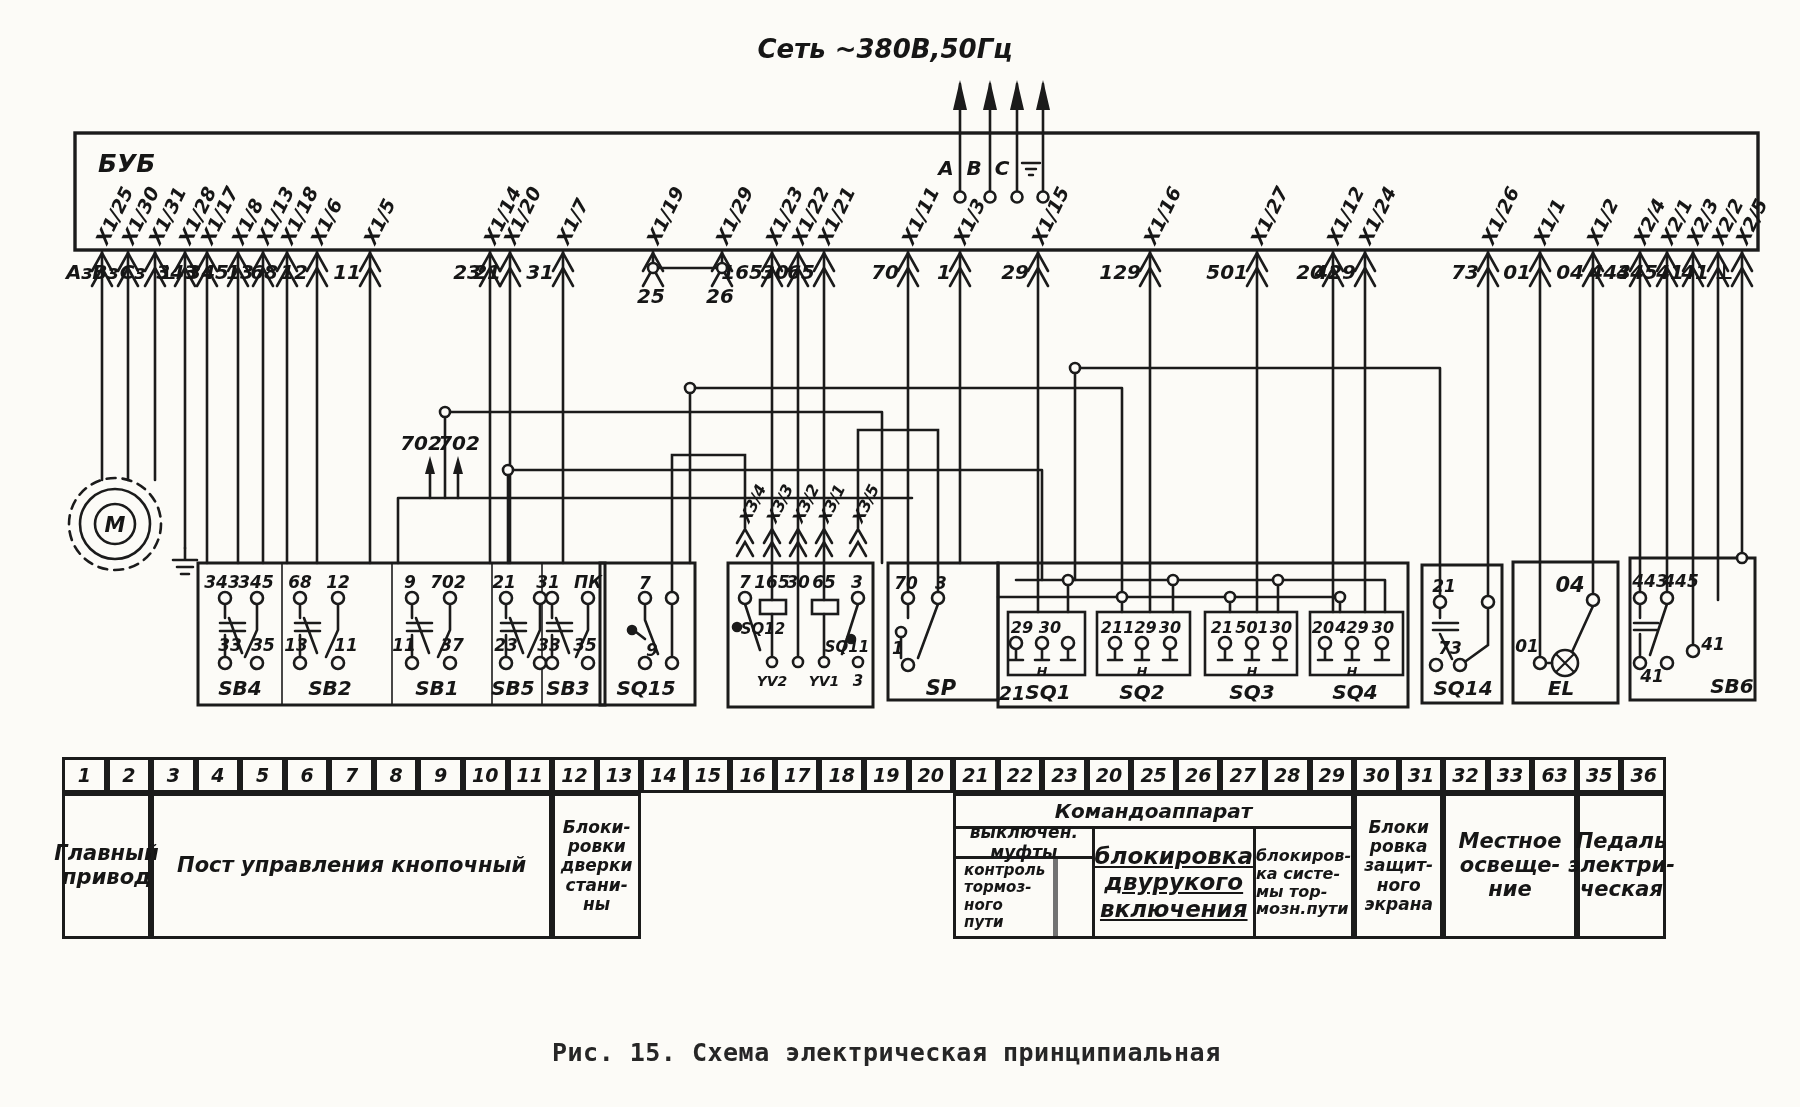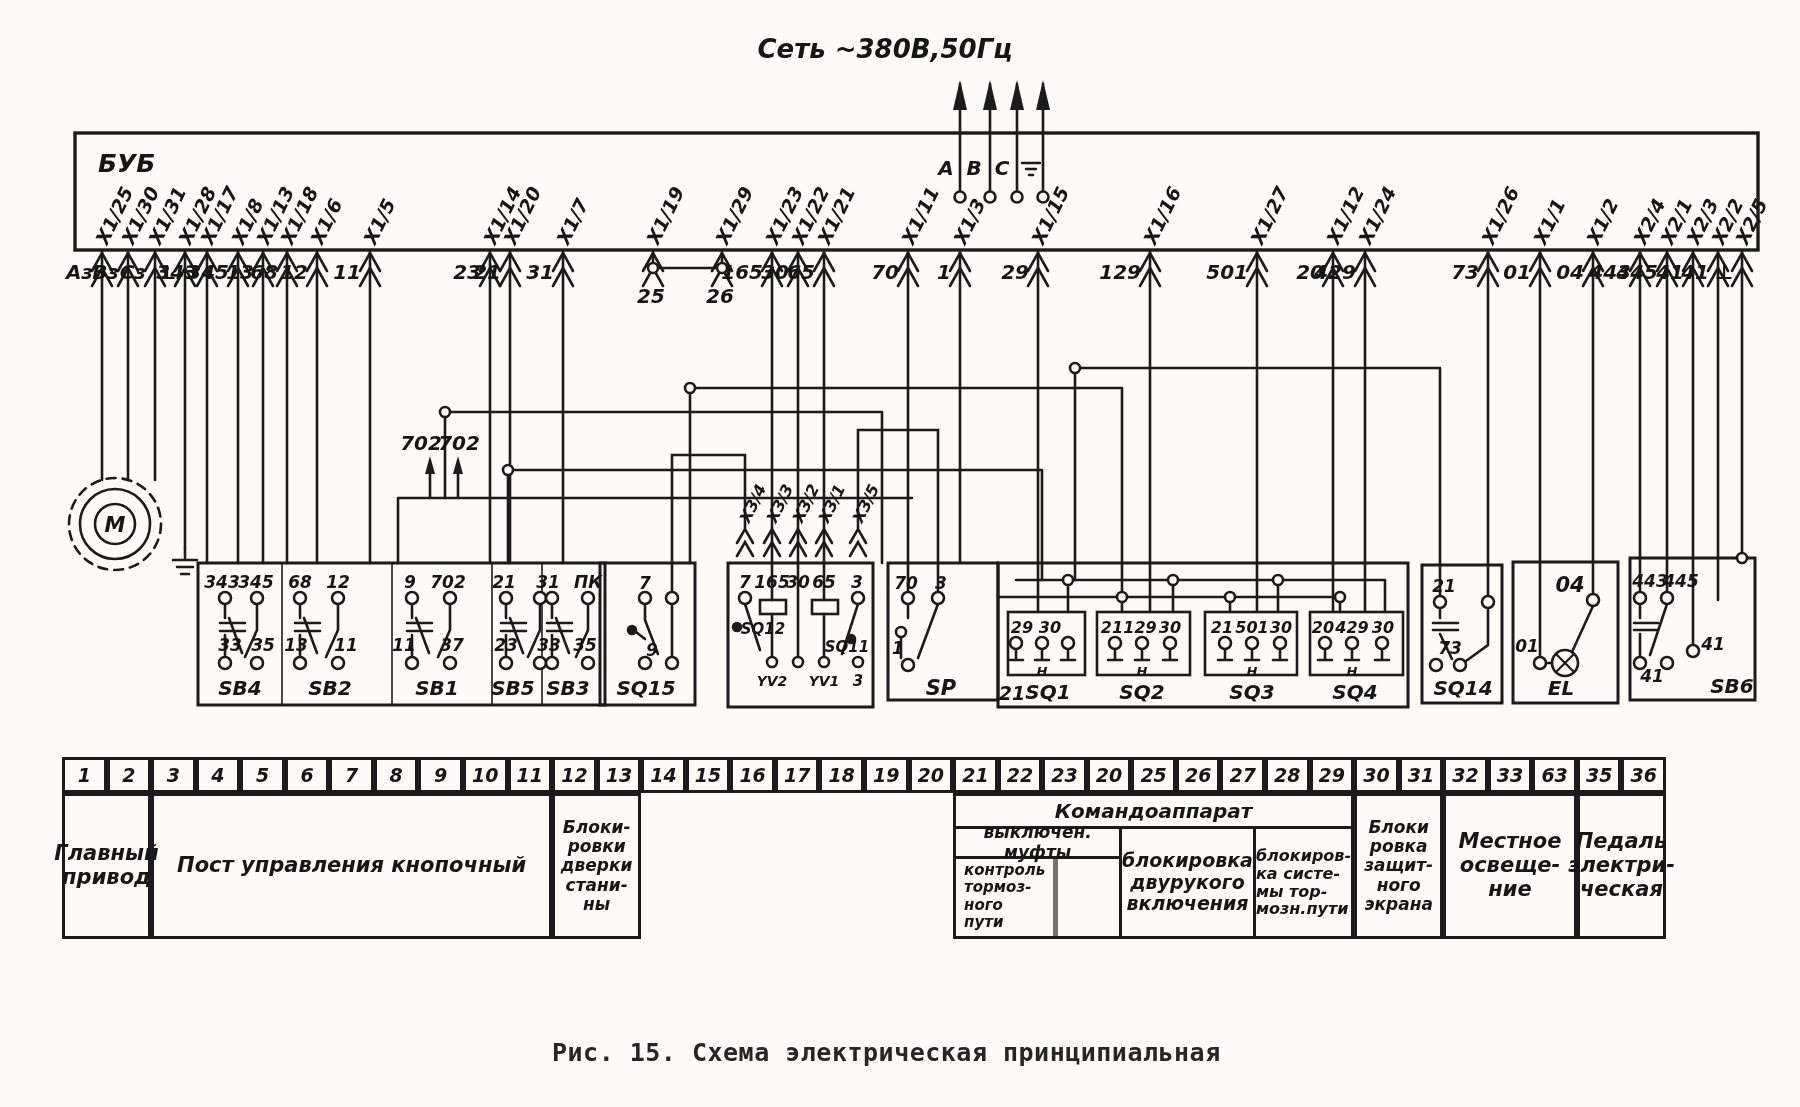--- a/index.html
+++ b/index.html
@@ -16,21 +16,21 @@
        text-align:center;white-space:pre-line;font-size:17px;line-height:1.14;padding:2px;}
   .big{font-size:21px;}
   .cmd{flex-direction:column;align-items:stretch;justify-content:flex-start;padding:0;}
   .cmd-hdr{height:30px;border-bottom:3px solid #1b1b1b;display:flex;align-items:center;justify-content:center;font-size:20px;}
   .cmd-body{flex:1;display:flex;}
   .cmd-c1{flex:4;display:flex;flex-direction:column;border-right:3px solid #1b1b1b;}
   .cmd-c1h{height:27px;border-bottom:3px solid #1b1b1b;display:flex;align-items:center;justify-content:center;font-size:17px;}
   .cmd-c1b{flex:1;display:flex;}
   .cmd-brake{flex:1;border-right:5px solid #737373;font-size:15px;text-align:left;padding:3px 8px;white-space:pre-line;line-height:1.15;}
   .cmd-blank{flex:1;}
-  .cmd-c2{flex:3;border-right:3px solid #1b1b1b;display:flex;align-items:center;justify-content:center;text-align:center;white-space:pre-line;font-size:19px;line-height:1.15;}
+  .cmd-c2{flex:3;border-right:3px solid #1b1b1b;display:flex;align-items:center;justify-content:center;text-align:center;white-space:pre-line;font-size:23px;line-height:1.15;text-decoration:underline;}
   .cmd-c3{flex:2;display:flex;align-items:center;justify-content:center;text-align:left;white-space:pre-line;font-size:16px;line-height:1.12;}
   .caption{position:absolute;left:552px;top:1038px;font-family:"DejaVu Sans Mono",monospace;
            font-weight:bold;font-size:25px;letter-spacing:.5px;color:#262626;}
 </style>
 </head>
 <body>
 
 <div class="page">
 
 <svg width="1800" height="1107" viewBox="0 0 1800 1107">

